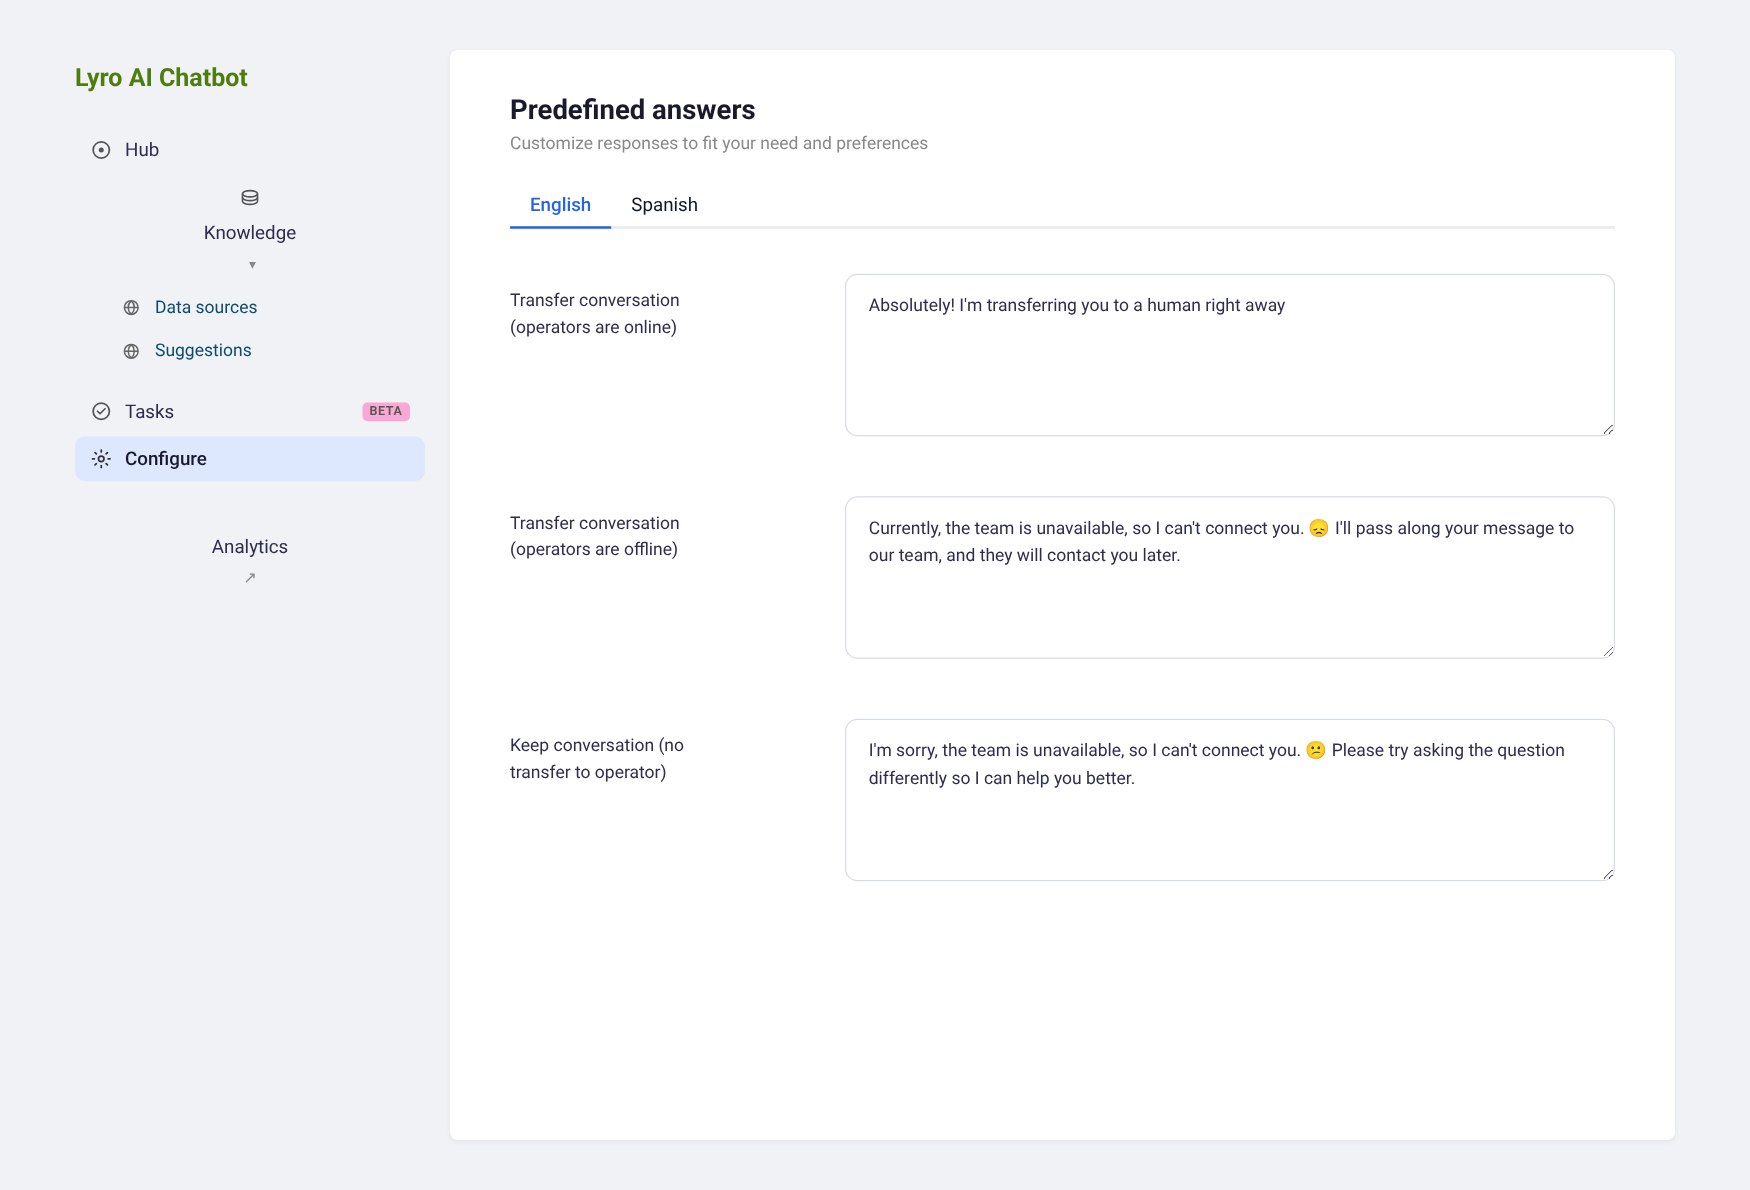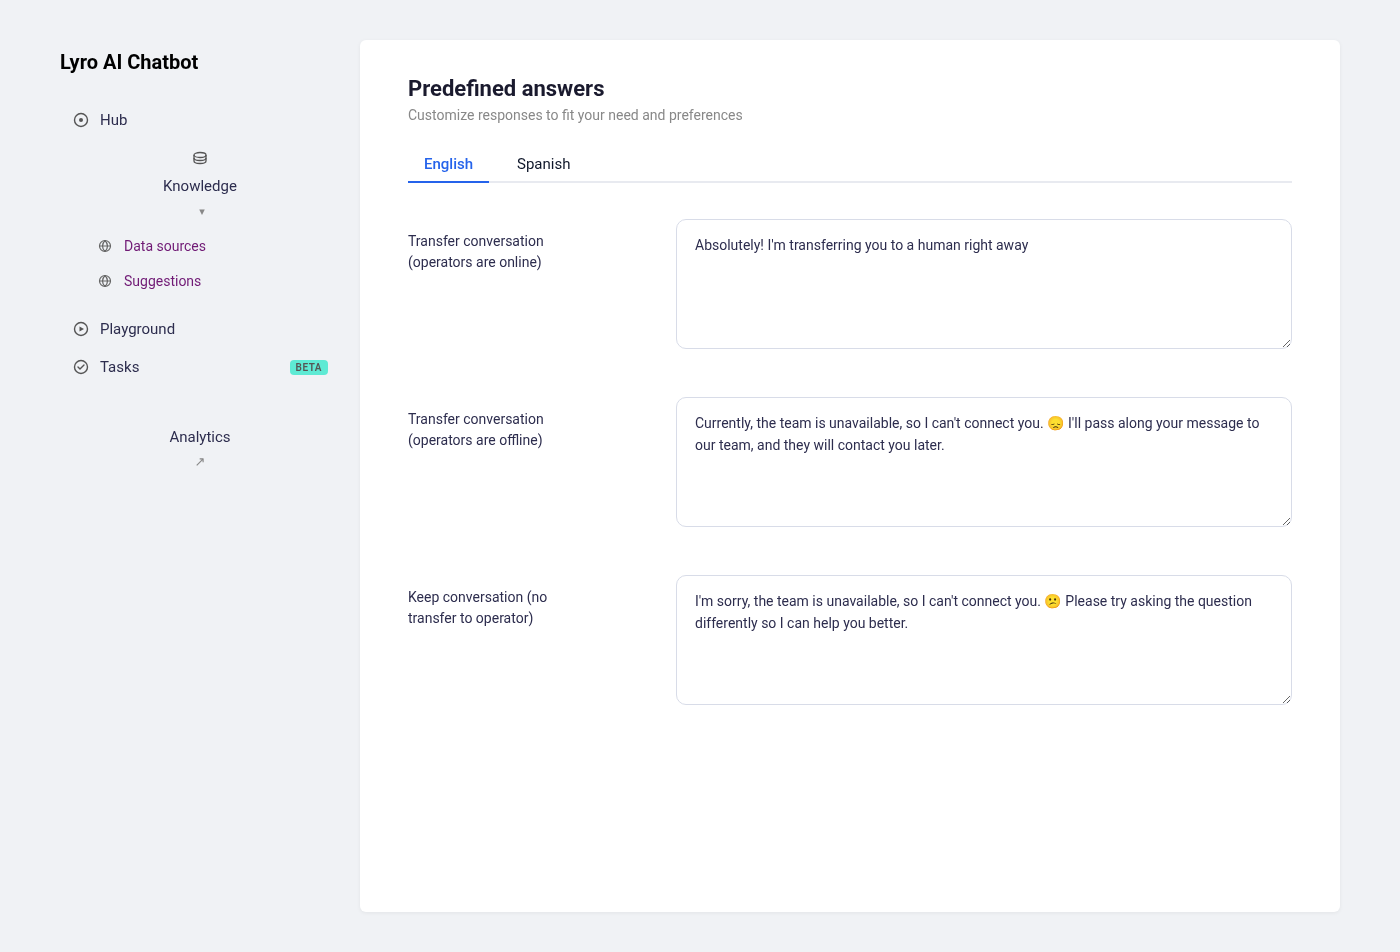--- a/index.html
+++ b/index.html
@@ -18,21 +18,21 @@
       gap: 0;
     }
     .sidebar {
       width: 280px;
       flex-shrink: 0;
       padding-top: 10px;
     }
     .sidebar-title {
       font-size: 20px;
       font-weight: 700;
-      color: #000000;
+      color: #4d7c0f;
       margin-bottom: 28px;
     }
     .nav-item {
       display: flex;
       align-items: center;
       gap: 10px;
       padding: 9px 12px;
       border-radius: 8px;
       cursor: pointer;
       font-size: 15px;
@@ -58,42 +58,42 @@
       color: #333;
     }
     .nav-sub-item {
       display: flex;
       align-items: center;
       gap: 10px;
       padding: 8px 12px 8px 36px;
       border-radius: 8px;
       cursor: pointer;
       font-size: 14px;
-      color: #701a75;
+      color: #0c4a6e;
       margin-bottom: 1px;
     }
     .knowledge-row {
       display: flex;
       align-items: center;
       gap: 10px;
       padding: 9px 12px;
       border-radius: 8px;
       cursor: pointer;
       font-size: 15px;
       color: #2d2d4e;
       margin-bottom: 2px;
       flex-direction: column;
     }
     .knowledge-chevron {
       margin-left: 4px;
       font-size: 11px;
       color: #888;
     }
     .badge {
-      background: #5eead4;
+      background: #f9a8d4;
       color: #555;
       font-size: 10px;
       font-weight: 600;
       padding: 2px 6px;
       border-radius: 4px;
       margin-left: auto;
       letter-spacing: 0.5px;
     }
     .analytics-row {
       display: flex;
@@ -131,21 +131,21 @@
       margin-bottom: 6px;
     }
     .page-subtitle {
       font-size: 14px;
       color: #888;
       margin-bottom: 24px;
     }
     
     .tabs {
       display: flex;
-      gap: 12px;
+      gap: 0;
       border-bottom: 2px solid #e8eaf0;
       margin-bottom: 36px;
       align-items: center;
     }
     .tab {
       padding: 8px 16px;
       font-size: 15px;
       cursor: pointer;
       color: #0f172a;
       border-bottom: 2px solid transparent;
@@ -232,41 +232,41 @@
         <svg width="14" height="14" viewBox="0 0 14 14" fill="none">
           <circle cx="7" cy="7" r="5.5" stroke="#666" stroke-width="1.2"></circle>
           <path d="M7 1.5C7 1.5 9.5 4 9.5 7S7 12.5 7 12.5M7 1.5C7 1.5 4.5 4 4.5 7S7 12.5 7 12.5M1.5 7h11" stroke="#666" stroke-width="1.2"></path>
         </svg>
       </span>
       <span>Suggestions</span>
     </div>
 
     <div class="divider-space"></div>
 
-    <div class="nav-item">
-      <span class="nav-icon">
-        <svg width="16" height="16" viewBox="0 0 16 16" fill="none">
-          <circle cx="8" cy="8" r="6.5" stroke="#555" stroke-width="1.4"></circle>
-          <polygon points="6.5,5.5 11,8 6.5,10.5" fill="#555"></polygon>
-        </svg>
-      </span>
-      <span>Playground</span>
-    </div>
 
     <div class="nav-item">
       <span class="nav-icon">
         <svg width="16" height="16" viewBox="0 0 16 16" fill="none">
           <circle cx="8" cy="8" r="6.5" stroke="#555" stroke-width="1.4"></circle>
           <path d="M5 8l2 2 4-4" stroke="#555" stroke-width="1.4" stroke-linecap="round" stroke-linejoin="round"></path>
         </svg>
       </span>
       <span>Tasks</span>
       <span class="badge">BETA</span>
     </div>
 
+    <div class="nav-item active">
+      <span class="nav-icon">
+        <svg width="16" height="16" viewBox="0 0 16 16" fill="none">
+          <circle cx="8" cy="8" r="2.2" stroke="#333" stroke-width="1.4"></circle>
+          <path d="M8 1v1.5M8 13.5V15M1 8h1.5M13.5 8H15M3.05 3.05l1.06 1.06M11.89 11.89l1.06 1.06M3.05 12.95l1.06-1.06M11.89 4.11l1.06-1.06" stroke="#333" stroke-width="1.4" stroke-linecap="round"></path>
+        </svg>
+      </span>
+      <span>Configure</span>
+    </div>
 
     <div class="divider-space"></div>
     <div class="divider-space"></div>
 
     <div class="analytics-row">
       <span>Analytics</span>
       <span class="ext-icon">↗</span>
     </div>
   </div>
 

